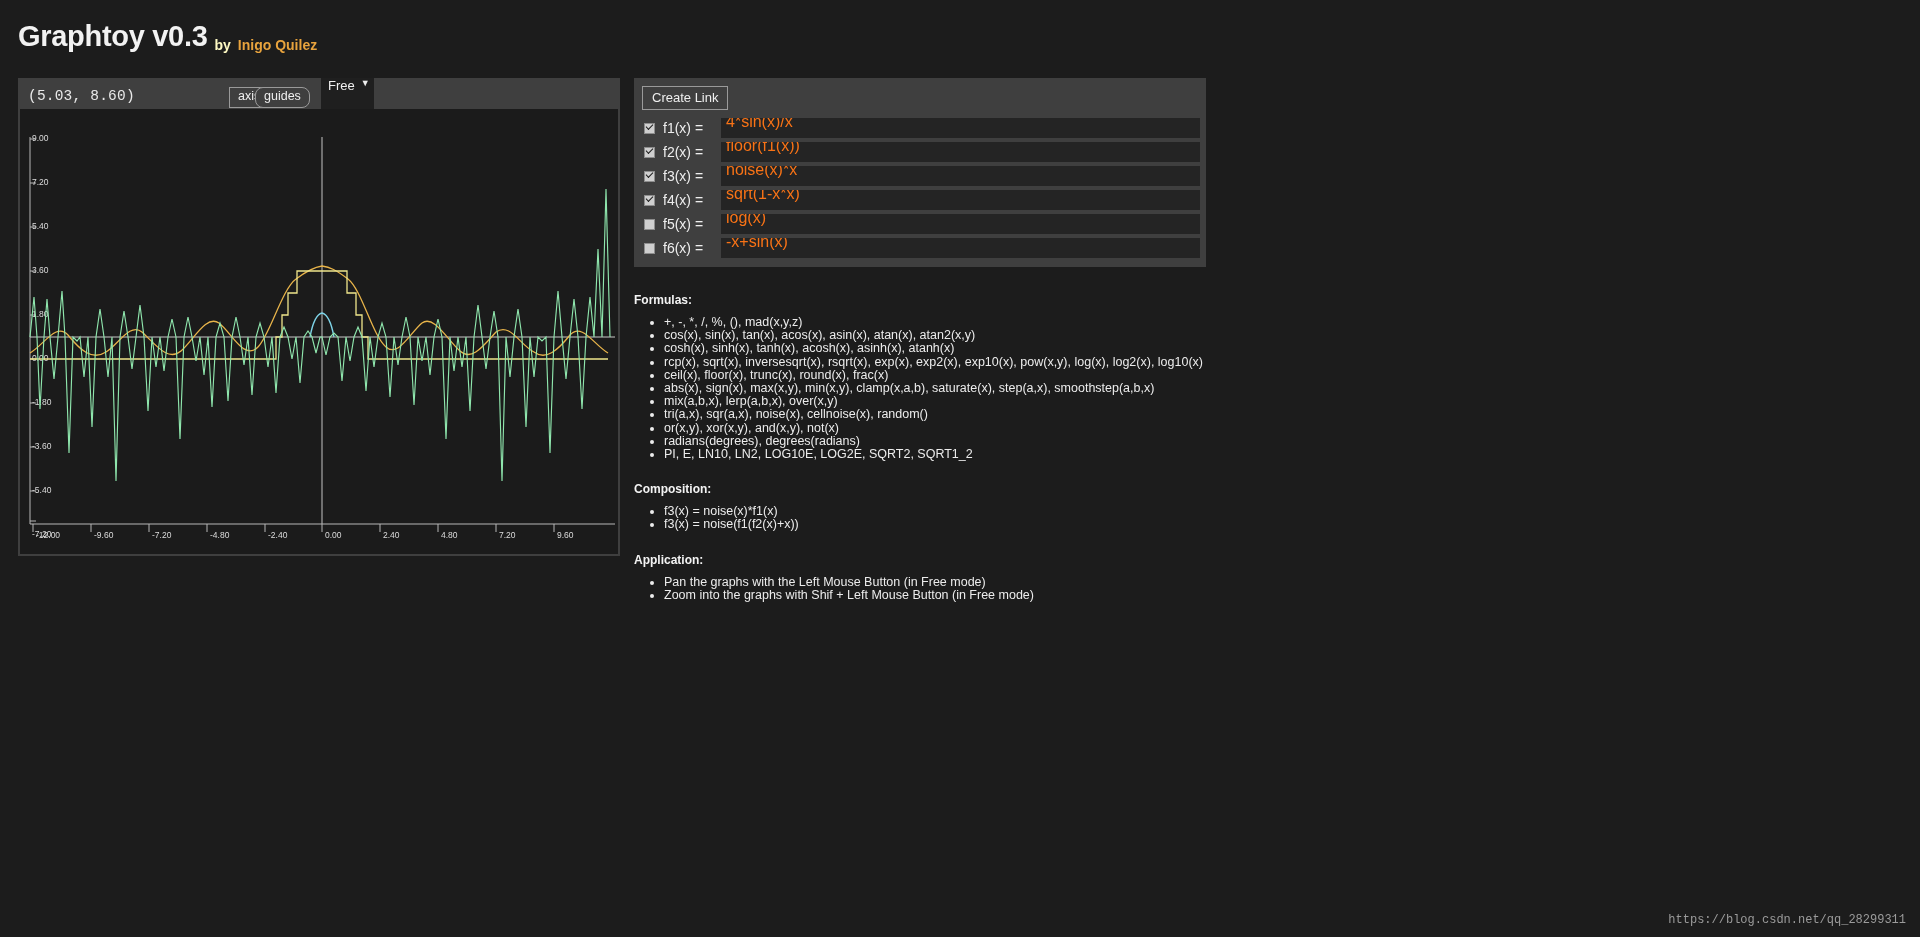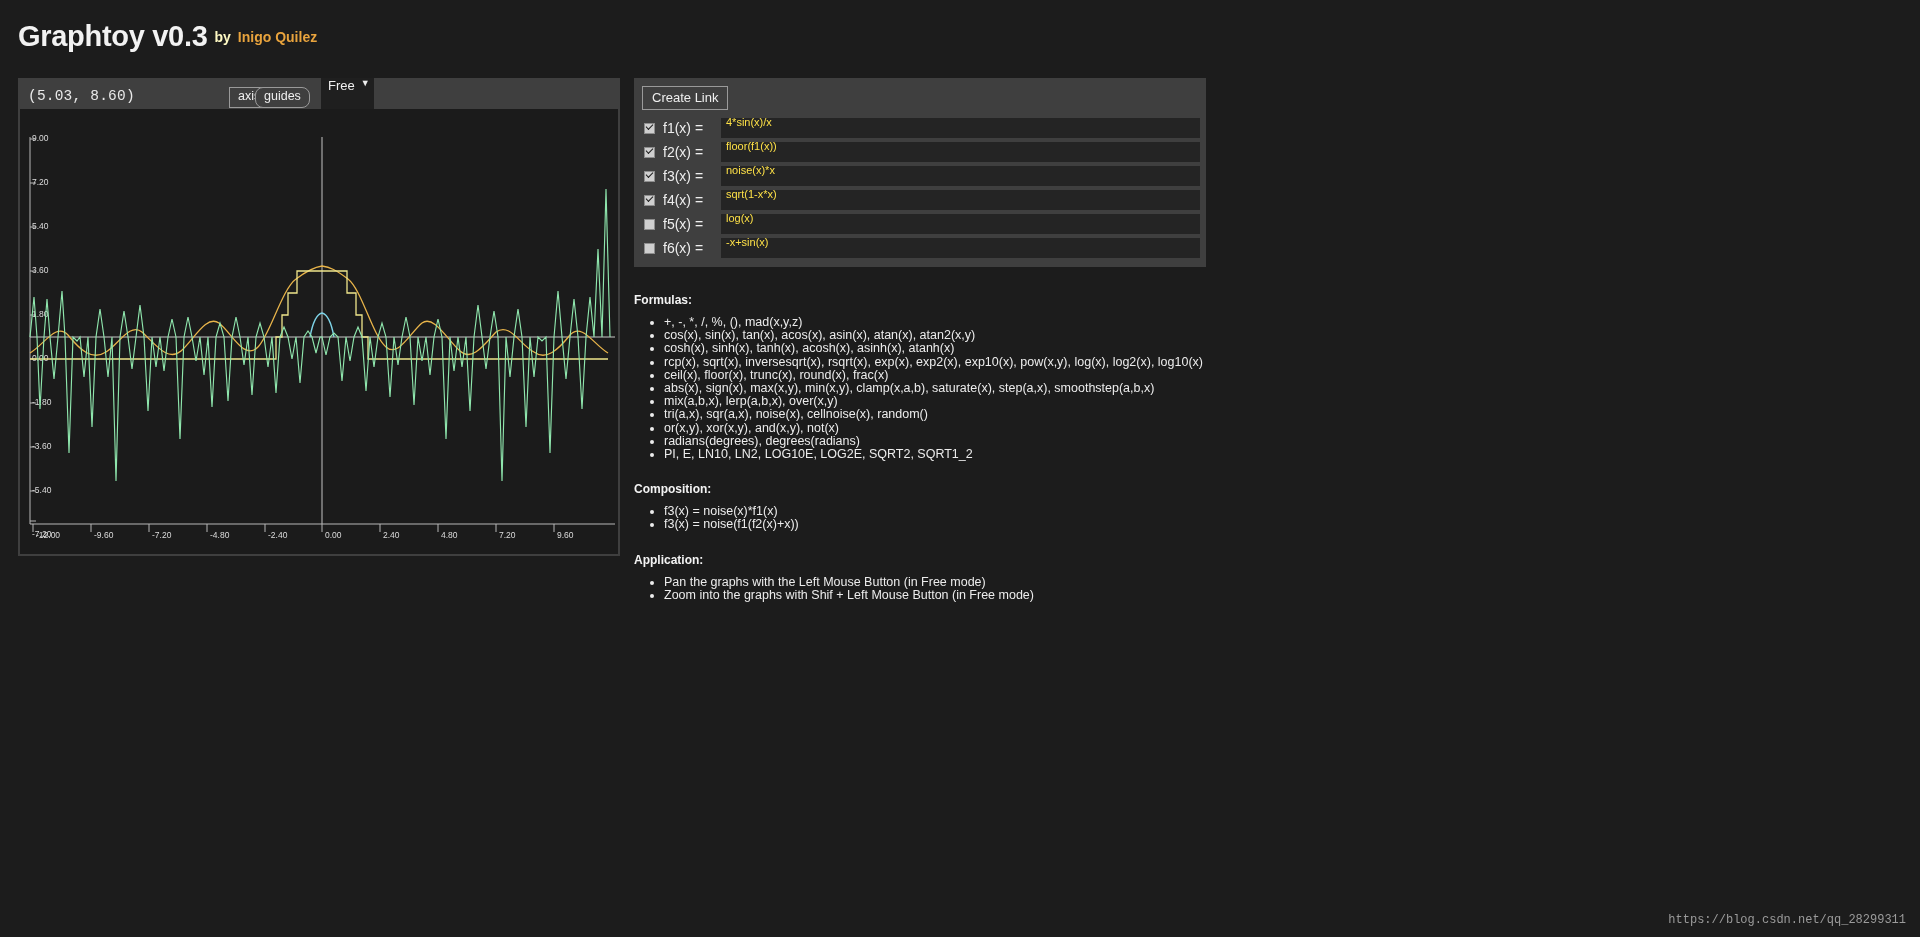--- a/index.html
+++ b/index.html
@@ -9,21 +9,21 @@
     width: 1920px; height: 937px;
     overflow: hidden;
     font-family: "Liberation Sans", sans-serif;
     color: #e8e8e8;
   }
   #root { position: relative; width: 1920px; height: 937px; }
 
   
   .header {
     position: absolute; left: 18px; top: 20px;
-    display: flex; align-items: center; gap: 7px;
+    display: flex; align-items: flex-end; gap: 7px;
   }
   .header-title {
     font-size: 29px; font-weight: bold; color: #f2f2f2;
     letter-spacing: -0.3px;
   }
   .header-by { font-size: 14px; color: #fef9c3; font-weight: bold; }
   .header-author { font-size: 14px; color: #e8a33d; font-weight: bold; }
 
   
   .graph-panel {
@@ -122,22 +122,22 @@
     font-size: 14px; color: #eeeeee;
     width: 58px; flex: 0 0 auto;
     font-family: "Liberation Sans", sans-serif;
   }
   .fn-input {
     flex: 1 1 auto;
     height: 20px;
     background: #242424;
     border: none;
     outline: none;
-    color: #fde047;
-    font-size: 11px;
+    color: #f97316;
+    font-size: 16px;
     padding: 0 0 12px 5px;
     margin-right: 6px;
     font-family: "Liberation Sans", sans-serif;
     box-sizing: border-box;
   }
 
   
   .docs {
     position: absolute; left: 634px; top: 293px;
     width: 700px;

